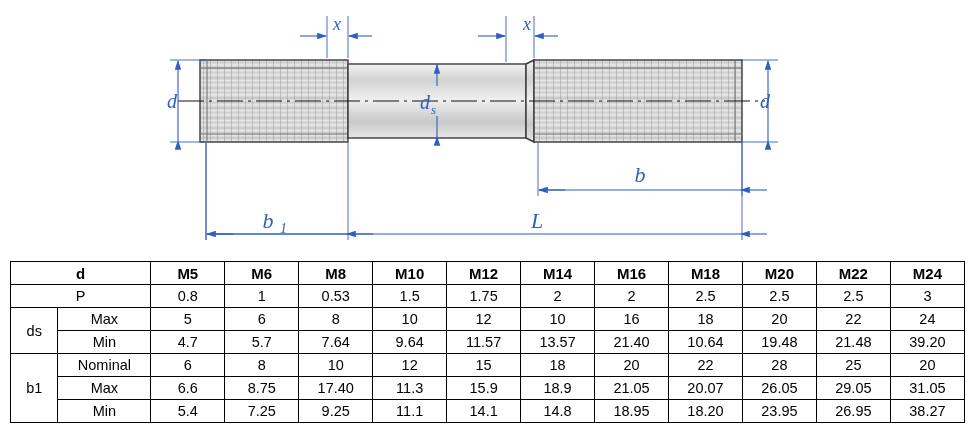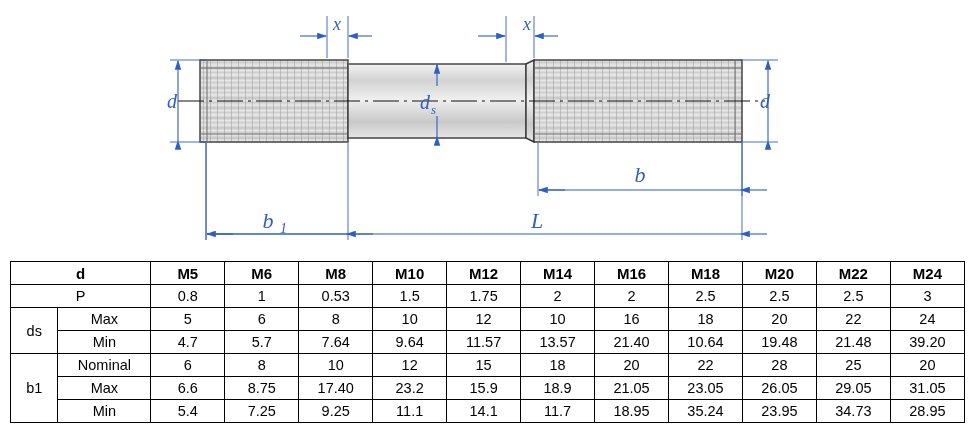--- a/index.html
+++ b/index.html
@@ -290,41 +290,41 @@
           <td>28</td>
           <td>25</td>
           <td>20</td>
         </tr>
 
         <tr>
           <td class="rowlabel">Max</td>
           <td>6.6</td>
           <td>8.75</td>
           <td>17.40</td>
-          <td>23.2</td>
+          <td>11.3</td>
           <td>15.9</td>
           <td>18.9</td>
           <td>21.05</td>
-          <td>23.05</td>
+          <td>20.07</td>
           <td>26.05</td>
           <td>29.05</td>
           <td>31.05</td>
         </tr>
 
         <tr>
           <td class="rowlabel">Min</td>
           <td>5.4</td>
           <td>7.25</td>
           <td>9.25</td>
           <td>11.1</td>
           <td>14.1</td>
-          <td>11.7</td>
+          <td>14.8</td>
           <td>18.95</td>
-          <td>35.24</td>
+          <td>18.20</td>
           <td>23.95</td>
-          <td>34.73</td>
-          <td>28.95</td>
+          <td>26.95</td>
+          <td>38.27</td>
         </tr>
       </tbody>
     </table>
   </div>
 
 </div>
 
 </body></html>

